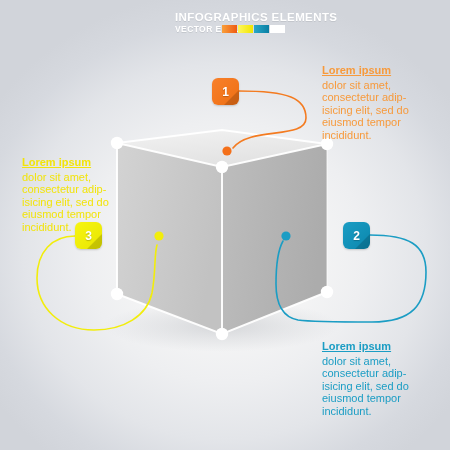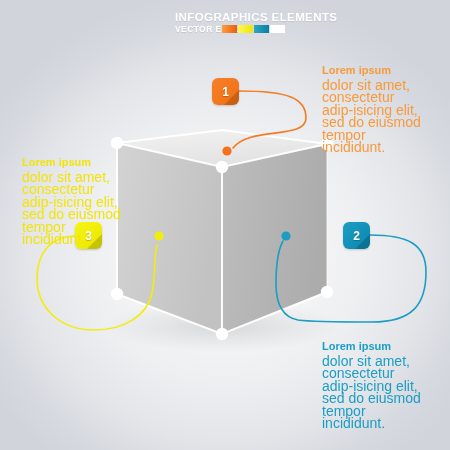--- a/index.html
+++ b/index.html
@@ -64,23 +64,24 @@
   
   .text-block {
     position: absolute;
     width: 103px;
   }
   .tb-title {
     font-size: 11px;
     font-weight: bold;
     line-height: 15px;
     margin-bottom: 1px;
+    text-decoration: underline;
   }
   .tb-body {
-    font-size: 14px;
+    font-size: 11px;
     line-height: 12.4px;
   }
   #text-top-right { left: 322px; top: 63px; }
   #text-bottom-right { left: 322px; top: 339px; }
   #text-left { left: 22px; top: 155px; }
 
   
   #cube-svg {
     position: absolute;
     left: 0;

